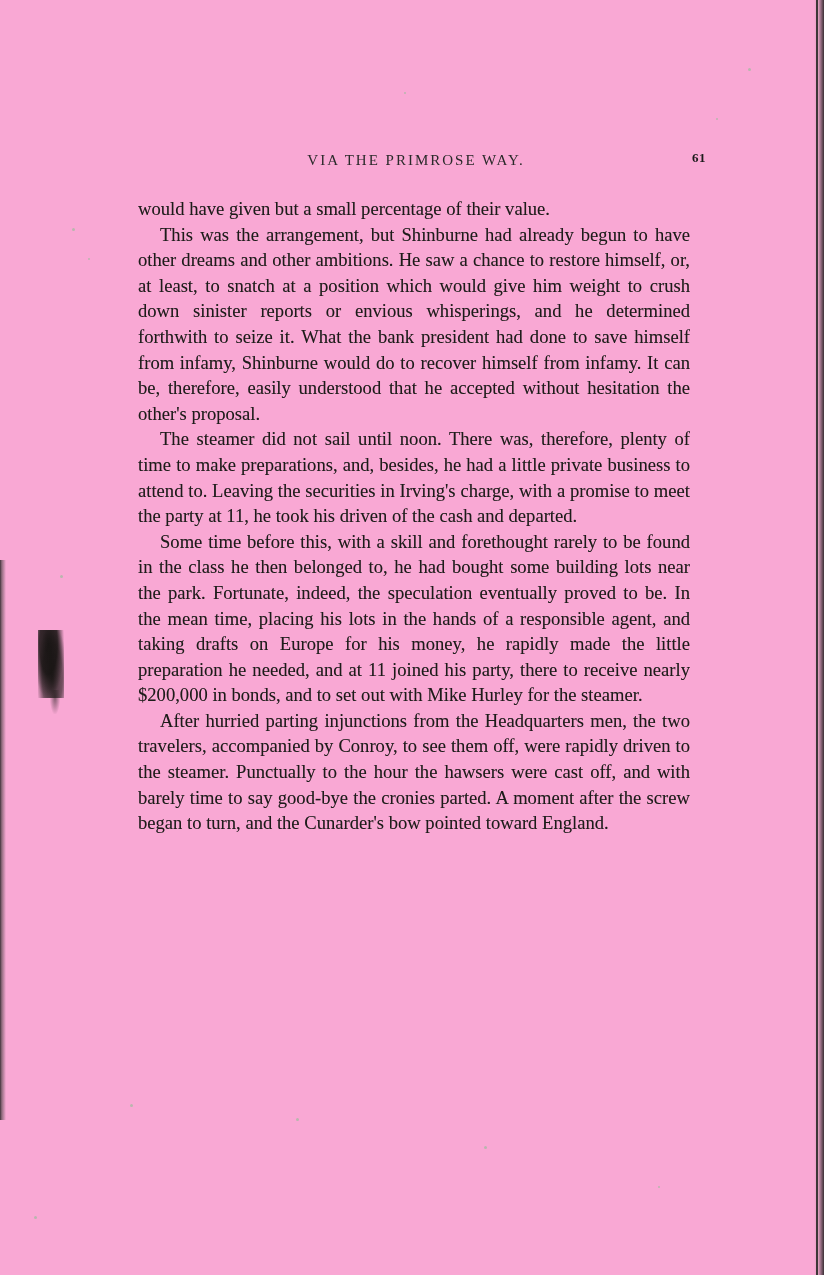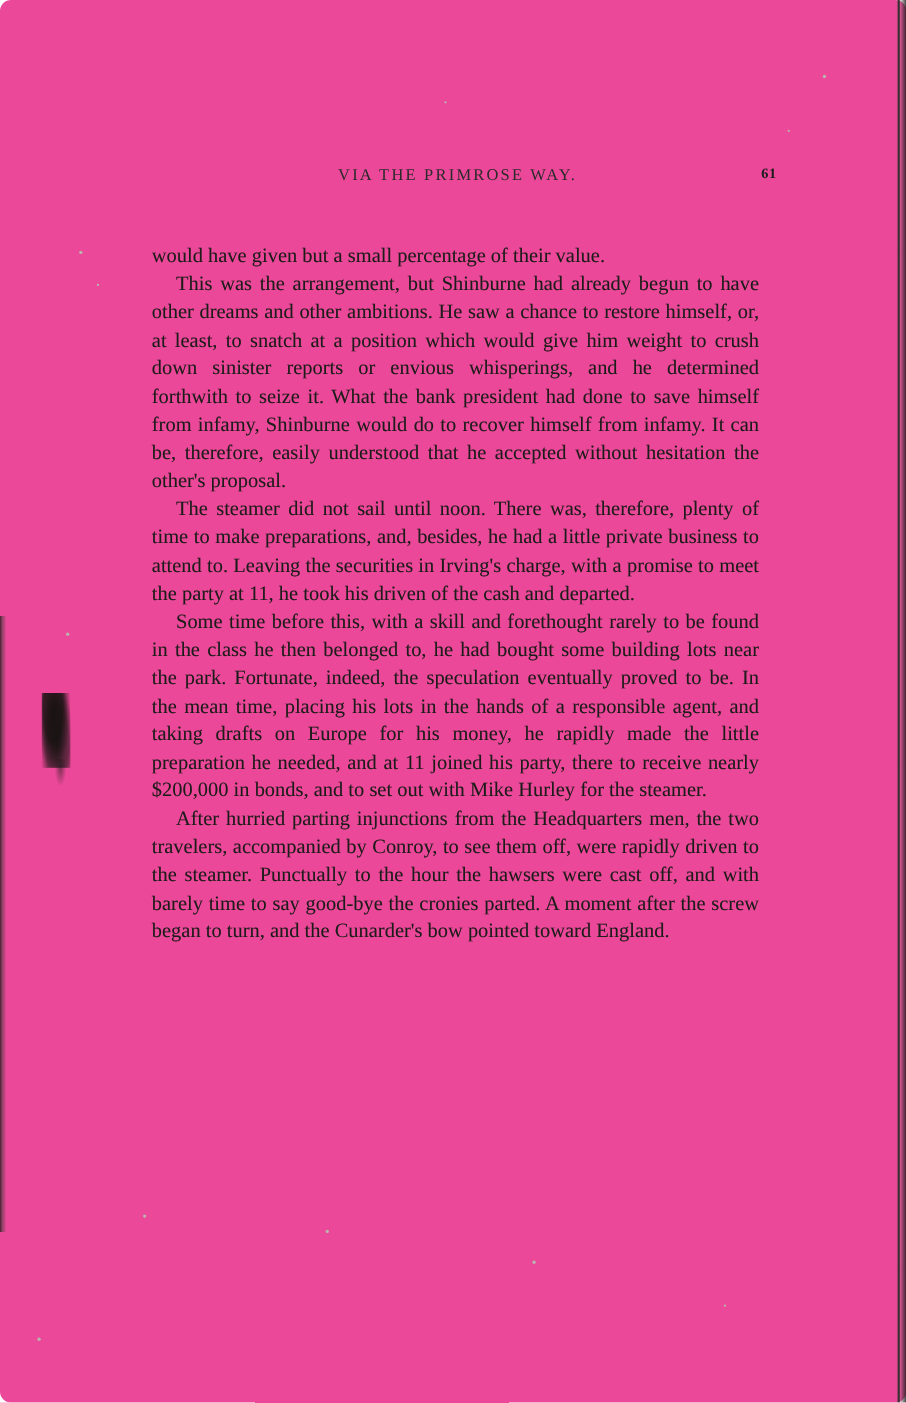--- a/index.html
+++ b/index.html
@@ -13,22 +13,21 @@
     overflow: hidden;
     font-family: "Liberation Serif", serif;
     color: #1a1a1a;
     position: relative;
   }
 
   
   .page {
     position: absolute;
     inset: 0;
-    background: #ec4899;
-    border-radius: 10px;
+    background: #f9a8d4;
   }
 
   
   .scan-edge-right {
     position: absolute;
     top: 0;
     right: 0;
     width: 10px;
     height: 100%;
     background: linear-gradient(to right, rgba(255,255,255,0) 0%, rgba(120,118,112,0.25) 45%, rgba(25,25,25,0.85) 100%);
@@ -110,21 +109,20 @@
   .body-text {
     position: absolute;
     top: 196px;
     left: 138px;
     width: 552px;
     font-size: 18.6px;
     line-height: 25.6px;
     text-align: justify;
     text-justify: inter-word;
     color: #1d1c1a;
-    margin-top: 24px;
   }
   .body-text p {
     margin: 0;
     text-indent: 0;
   }
   .body-text p + p {
     text-indent: 22px;
   }
   .body-text p.first-line {
     text-indent: 0;

